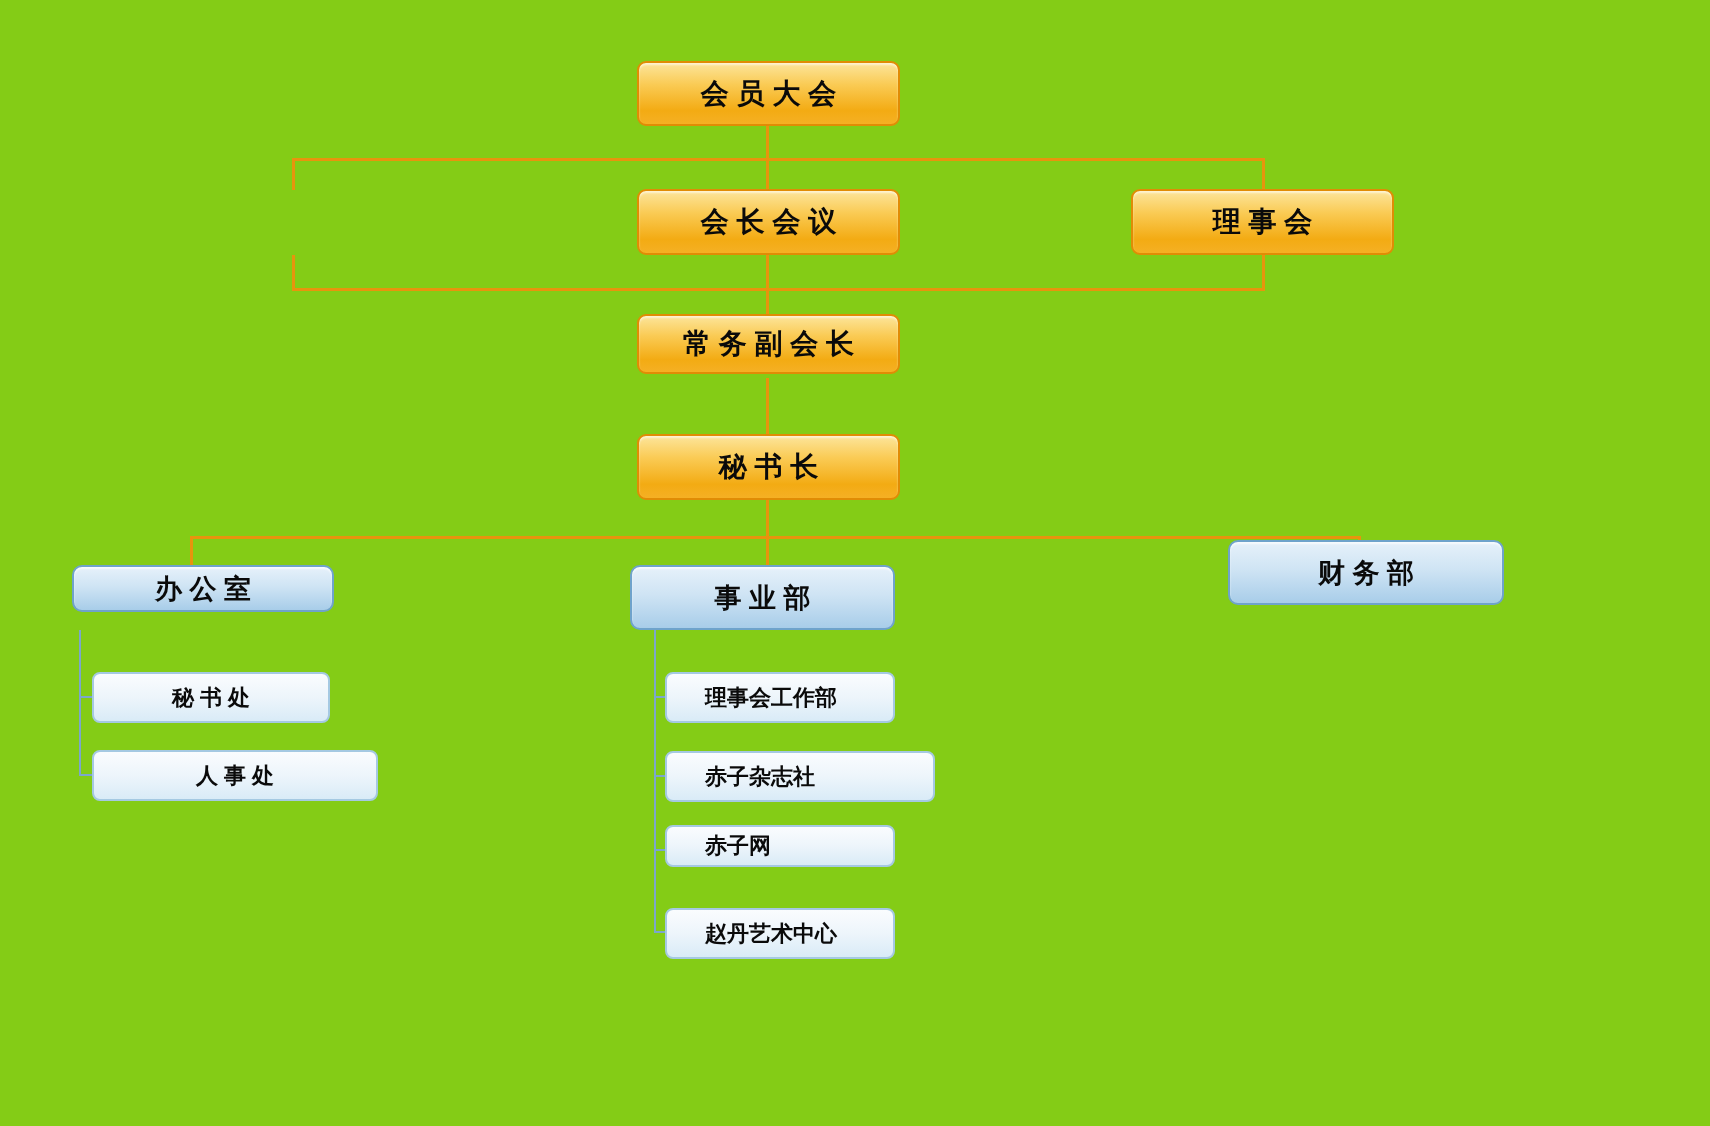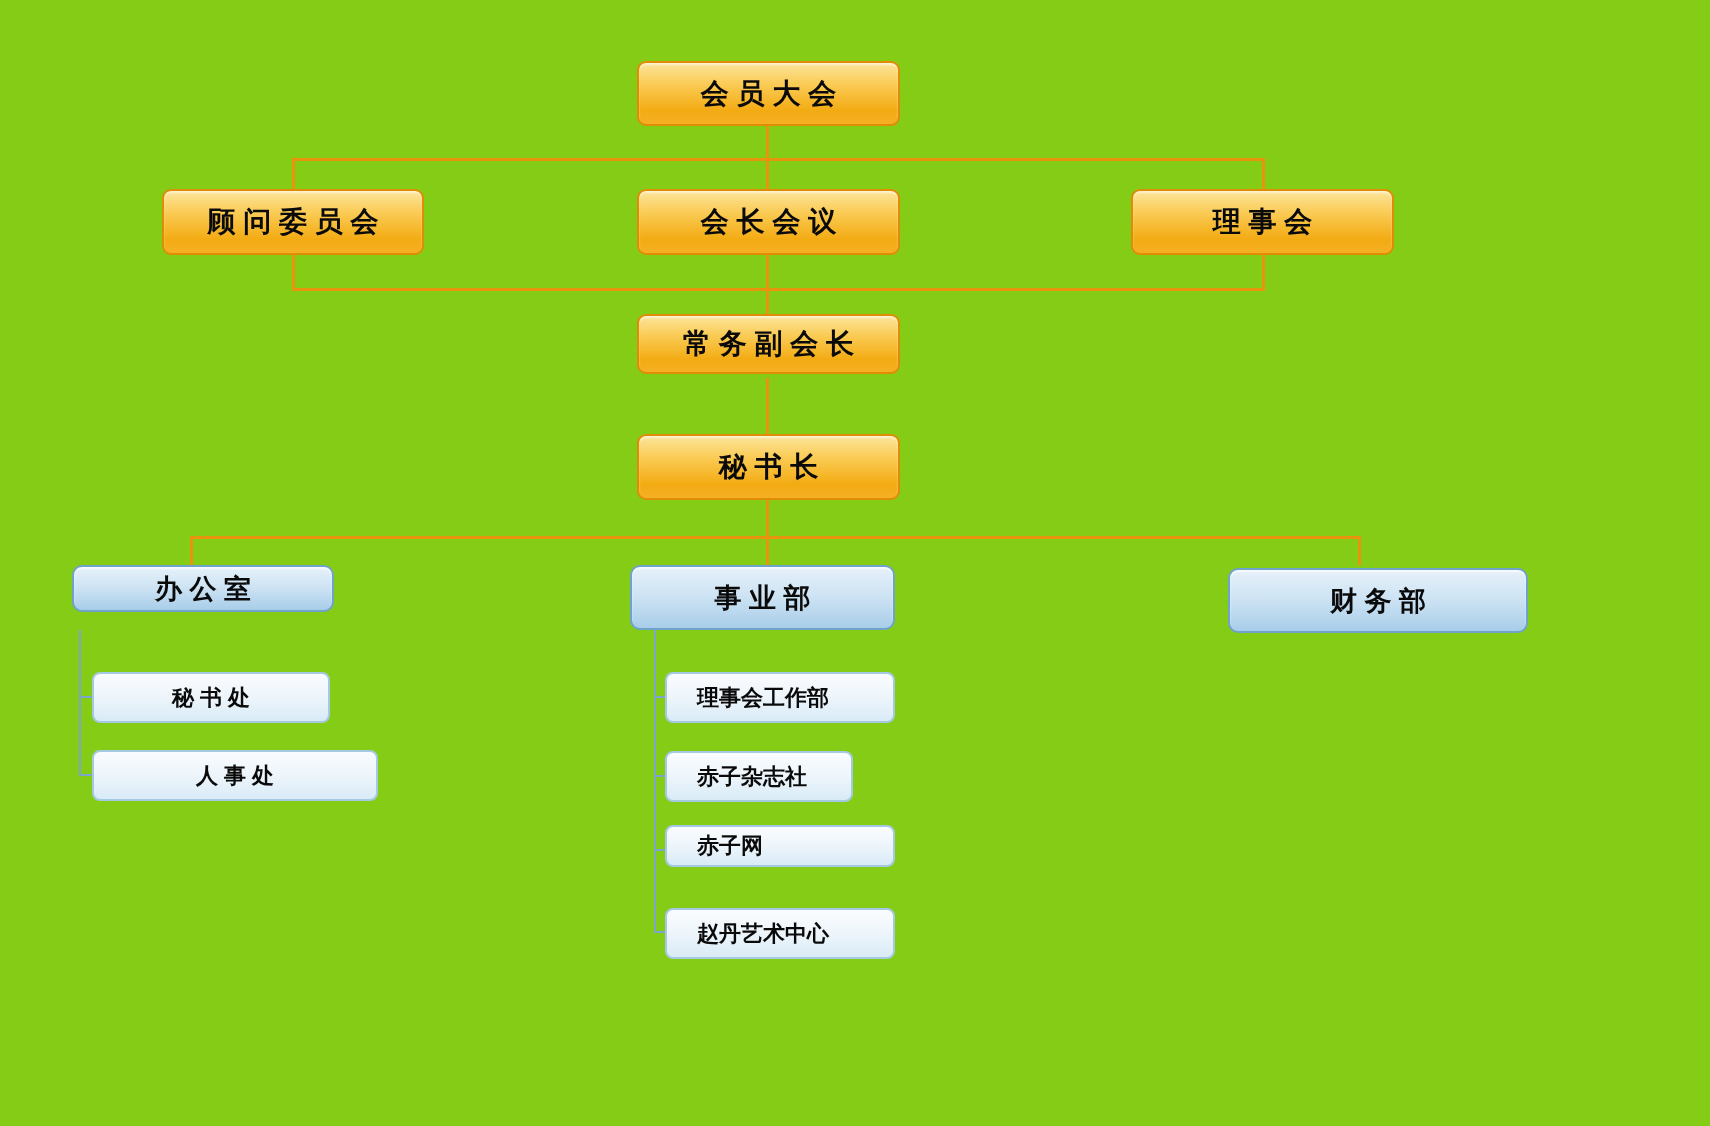--- a/index.html
+++ b/index.html
@@ -17,21 +17,21 @@
   }
   .bluehdr{
     background:linear-gradient(180deg,#E6F1FA 0%,#CFE4F4 45%,#A8CDE9 100%);
     border:2px solid #6FA3CB;border-radius:10px;font-size:27px;
     box-shadow:inset 0 2px 2px rgba(255,255,255,0.7);
   }
   .sub{
     background:linear-gradient(180deg,#FAFCFE 0%,#EDF5FB 50%,#D9EBF7 100%);
     border:2px solid #A5C9E2;border-radius:8px;font-size:22px;
   }
-  .leftalign{justify-content:flex-start;padding-left:30px;}
+  .leftalign{justify-content:flex-start;padding-left:38px;}
 
   .ln{position:absolute;}
   .oln{background:#E8940D;}
   .bln{background:#7CA7CB;}
 </style>
 </head>
 <body>
 
 <div id="canvas">
 
@@ -53,30 +53,29 @@
   <div class="ln bln" style="left:79px;top:630px;width:2px;height:146px;"></div>
   <div class="ln bln" style="left:79px;top:696px;width:13px;height:2px;"></div>
   <div class="ln bln" style="left:79px;top:774px;width:13px;height:2px;"></div>
   <div class="ln bln" style="left:654px;top:630px;width:2px;height:303px;"></div>
   <div class="ln bln" style="left:654px;top:696px;width:11px;height:2px;"></div>
   <div class="ln bln" style="left:654px;top:775px;width:11px;height:2px;"></div>
   <div class="ln bln" style="left:654px;top:849px;width:11px;height:2px;"></div>
   <div class="ln bln" style="left:654px;top:931px;width:11px;height:2px;"></div>
 
   <div class="node gold" style="left:637px;top:61px;width:263px;height:65px;">会 员 大 会</div>
-  <div class="node gold" style="left:162px;top:189px;width:262px;height:66px;">顾 问 委 员 会</div>
   <div class="node gold" style="left:637px;top:189px;width:263px;height:66px;">会 长 会 议</div>
   <div class="node gold" style="left:1131px;top:189px;width:263px;height:66px;">理 事 会</div>
   <div class="node gold" style="left:637px;top:314px;width:263px;height:60px;">常 务 副 会 长</div>
   <div class="node gold" style="left:637px;top:434px;width:263px;height:66px;">秘 书 长</div>
 
   <div class="node bluehdr" style="left:72px;top:565px;width:262px;height:47px;">办 公 室</div>
   <div class="node bluehdr" style="left:630px;top:565px;width:265px;height:65px;">事 业 部</div>
-  <div class="node bluehdr" style="left:1228px;top:568px;width:300px;height:65px;">财 务 部</div>
+  <div class="node bluehdr" style="left:1228px;top:540px;width:276px;height:65px;">财 务 部</div>
 
   <div class="node sub" style="left:92px;top:672px;width:238px;height:51px;">秘 书 处</div>
   <div class="node sub" style="left:92px;top:750px;width:286px;height:51px;">人 事 处</div>
   <div class="node sub leftalign" style="left:665px;top:672px;width:230px;height:51px;">理事会工作部</div>
-  <div class="node sub leftalign" style="left:665px;top:751px;width:188px;height:51px;">赤子杂志社</div>
+  <div class="node sub leftalign" style="left:665px;top:751px;width:270px;height:51px;">赤子杂志社</div>
   <div class="node sub leftalign" style="left:665px;top:825px;width:230px;height:42px;">赤子网</div>
   <div class="node sub leftalign" style="left:665px;top:908px;width:230px;height:51px;">赵丹艺术中心</div>
 
 </div>
 
 </body></html>

